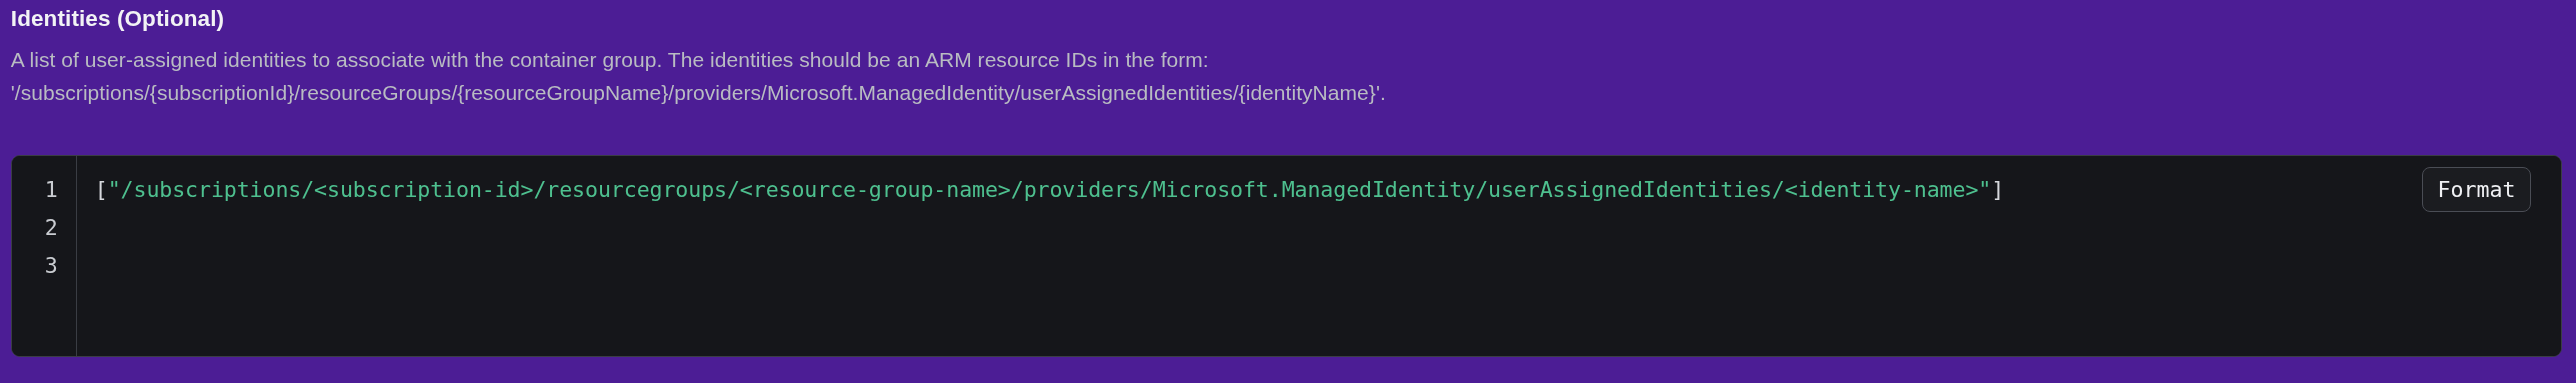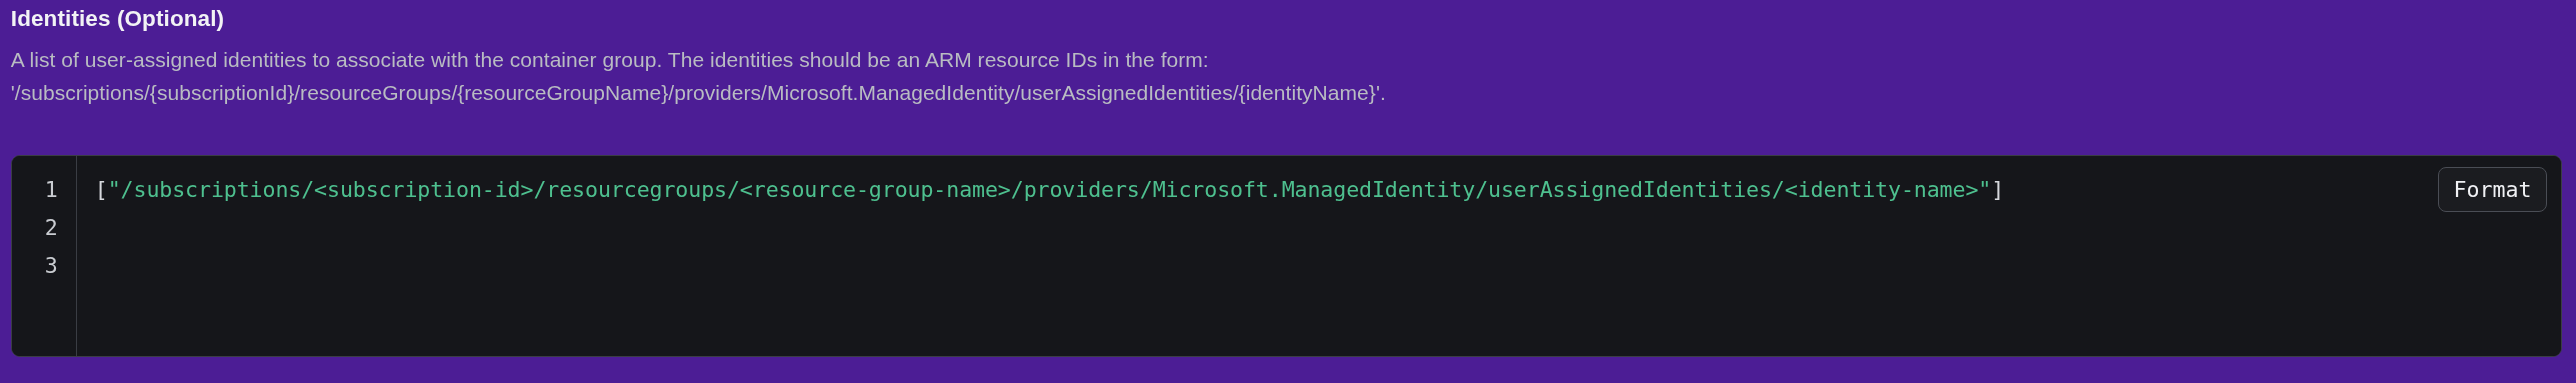--- a/index.html
+++ b/index.html
@@ -104,21 +104,21 @@
     white-space: pre;
     color: #d8dadf;
     letter-spacing: -0.1px;
   }
   .code-line .tok-punc { color: #d6d8dd; }
   .code-line .tok-str  { color: #4ec08f; }
 
   
   .format-btn {
     position: absolute;
-    right: 14px;
+    right: 30px;
     top: 10.8px;
     min-width: 97px;
     height: 45px;
     line-height: 43px;
     padding: 0 14.4px;
     box-sizing: border-box;
     background: #1b1c20;
     color: #f0f1f4;
     border: 0.9px solid #4a4d55;
     border-radius: 8px;

